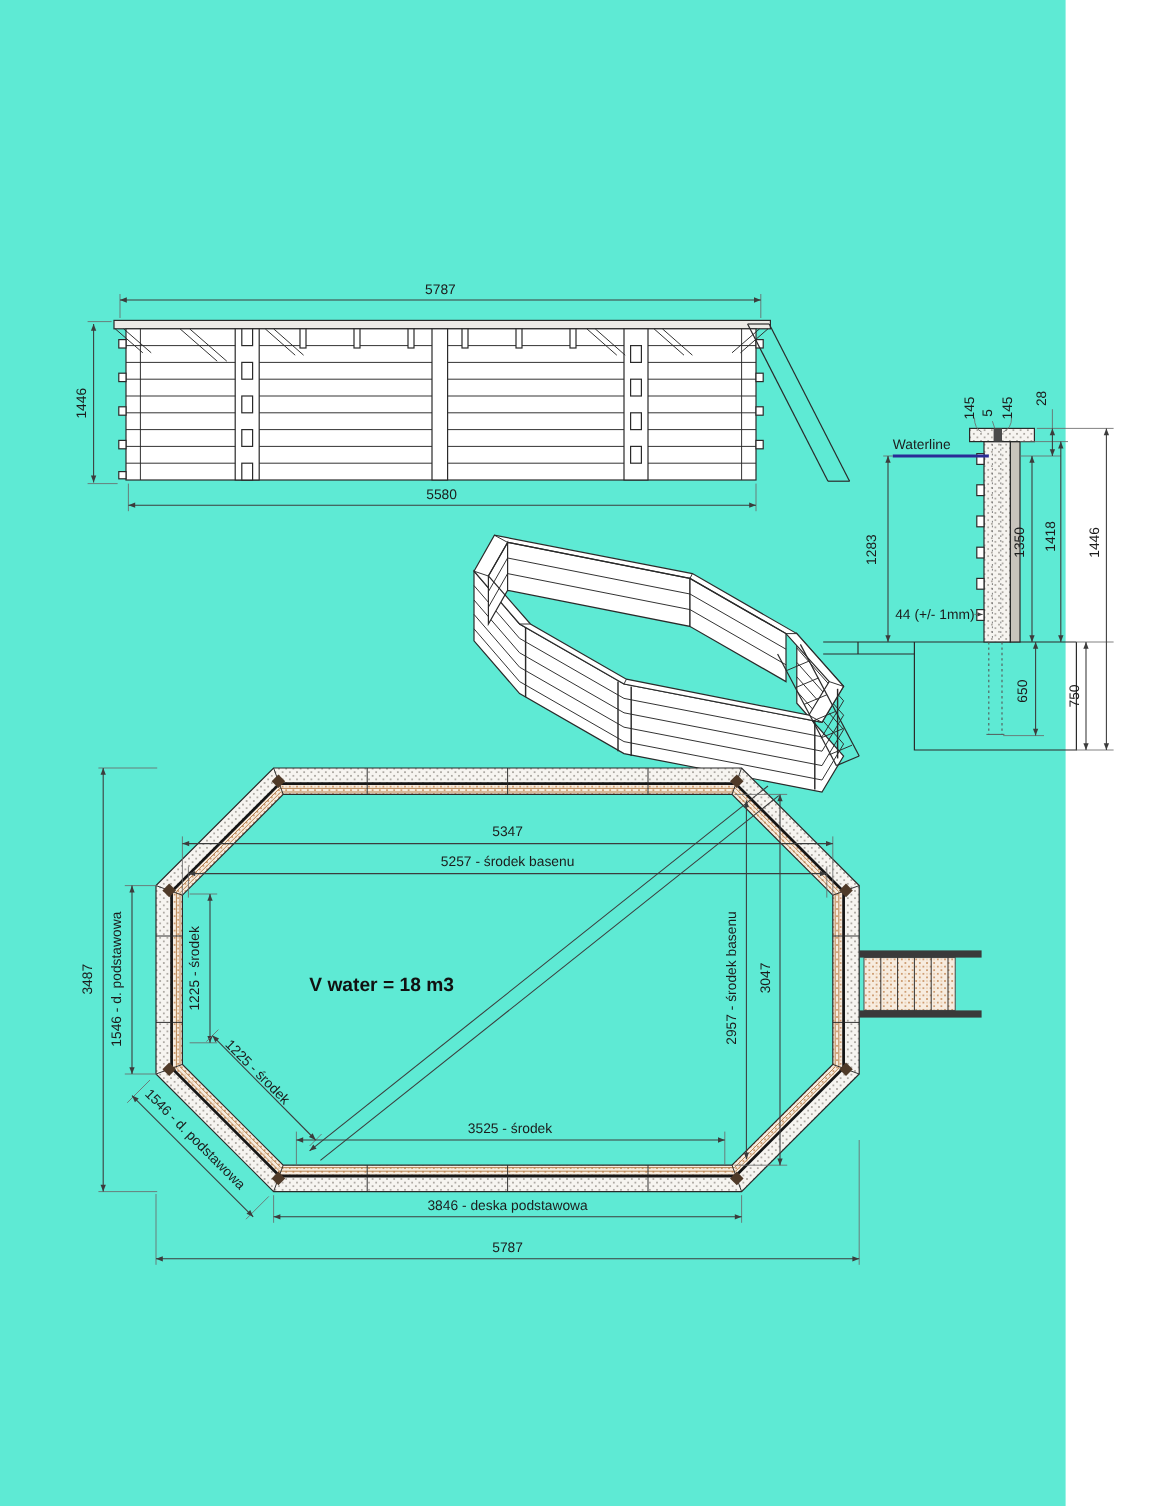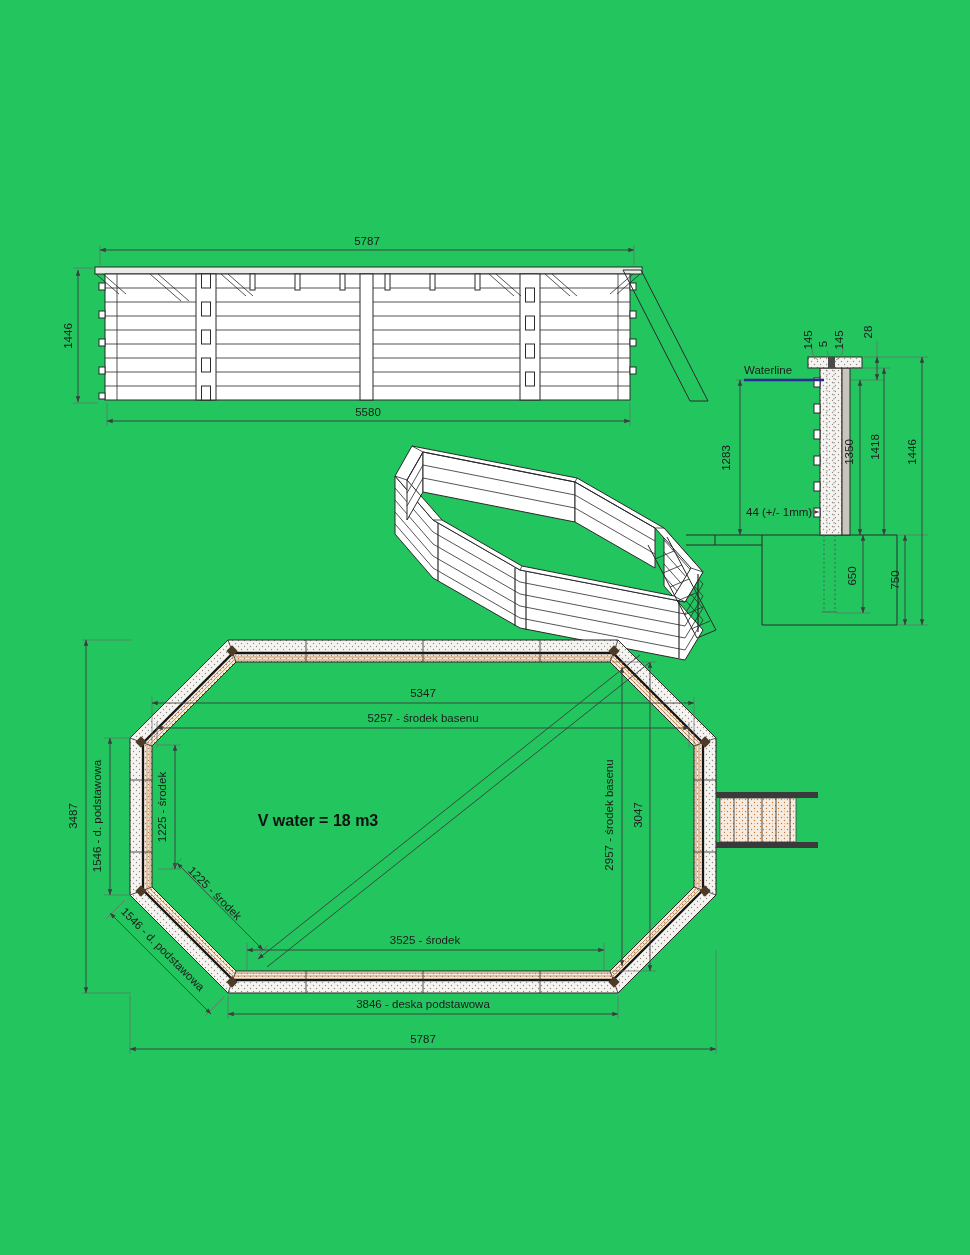--- a/index.html
+++ b/index.html
@@ -1,16 +1,16 @@
 <!DOCTYPE html>
 <html><head>
 <meta charset="utf-8">
 <style>
   html,body{margin:0;padding:0;background:#fff;}
-  #stage{width:970px;height:1255px;background:#22c55e;position:relative;font-family:"Liberation Sans",sans-serif;}
+  #stage{width:888px;height:1255px;background:#5eead4;position:relative;font-family:"Liberation Sans",sans-serif;}
   svg{display:block;}
   .k{stroke:#2a2a2a;stroke-width:1;fill:none;}
   .kt{stroke:#2a2a2a;stroke-width:0.8;fill:none;}
   .kf{fill:#ffffff;stroke:#2a2a2a;stroke-width:1;}
   .d{stroke:#3c3c3c;stroke-width:0.9;fill:none;}
   .e{stroke:#6a6a6a;stroke-width:0.7;fill:none;}
   .dt{font:11.5px "Liberation Sans",sans-serif;fill:#1c1c1c;}
   .dtb{font:bold 16px "Liberation Sans",sans-serif;fill:#111;}
   .mid{stroke:#161616;stroke-width:2.3;fill:none;}
   .thin{stroke:#b5824f;stroke-width:0.8;fill:none;}

